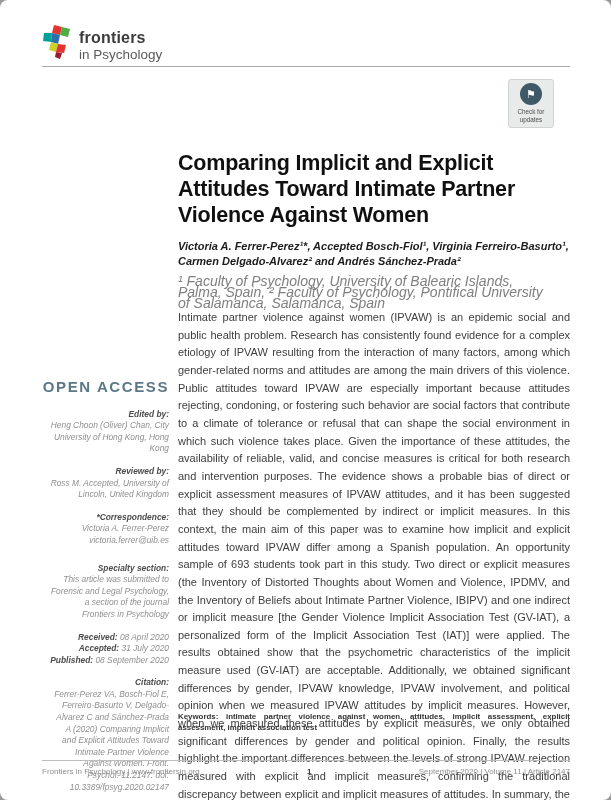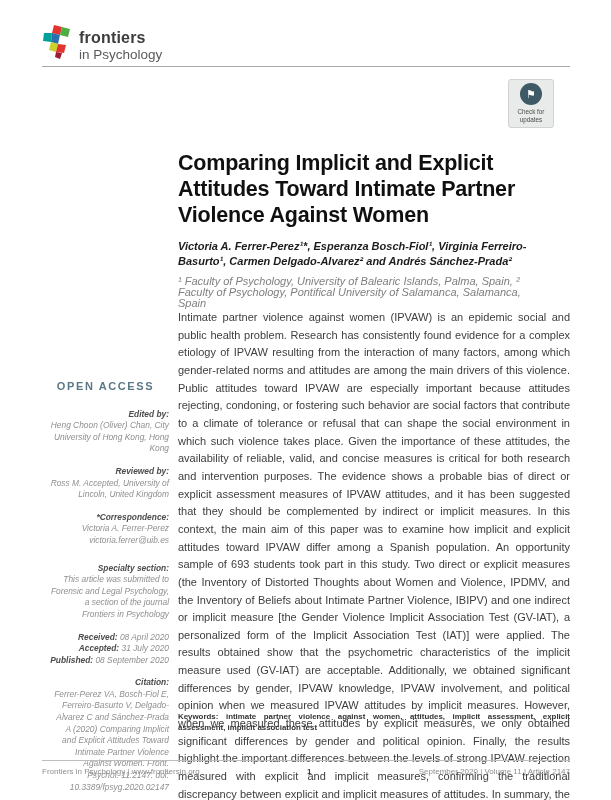--- a/index.html
+++ b/index.html
@@ -5,20 +5,21 @@
   * { margin:0; padding:0; box-sizing:border-box; }
   html,body { background:#9a9a9a; }
   .page {
     position:relative;
     width:611px; height:800px;
     background:#ffffff;
     margin:0 auto;
     font-family:"Liberation Sans", sans-serif;
     color:#3f3f3f;
     overflow:hidden;
+    border-radius:8px;
   }
 
   
   .logo { position:absolute; left:42px; top:25px; display:flex; align-items:flex-start; }
   .logo svg { width:30px; height:34px; margin-right:7px; }
   .logo-text { line-height:1; padding-top:5px; }
   .logo-title { font-size:16px; font-weight:bold; color:#3c3c3c; letter-spacing:0.2px; }
   .logo-subtitle { font-size:13.5px; color:#5a5a5a; margin-top:2px; }
 
   .header-meta { position:absolute; right:41px; top:31px; text-align:right; }
@@ -40,42 +41,42 @@
   .check-circle span { color:#fff; font-size:11px; line-height:1; }
   .check-text { font-size:6.3px; color:#4a4a4a; text-align:center; line-height:1.25; margin-top:3px; }
 
   
   .sidebar {
     position:absolute; left:42px; top:381px; width:127px;
     text-align:right; font-style:italic; font-size:8.4px;
     color:#8f8f8f; line-height:11.6px;
   }
   .open-access {
-    font-style:normal; font-size:11px; letter-spacing:1.6px;
-    color:#5b7886; font-weight:bold; margin-bottom:16px;text-align:center;
+    font-style:normal; font-size:15px; letter-spacing:1.6px;
+    color:#5b7886; font-weight:bold; margin-bottom:16px;
   }
   .sb-block { margin-bottom:11px;margin-left:8px; }
   .sb-label { font-weight:bold; color:#4c4c4c; }
   .sb-inline-label { font-weight:bold; color:#4c4c4c; }
 
   
   .main { position:absolute; left:178px; top:0; width:392px; }
   .title {
     position:absolute; top:150px; left:0; width:380px;
     font-size:21.5px; line-height:26px; font-weight:bold; color:#101010;
     letter-spacing:-0.2px;
   }
   .authors {
     position:absolute; top:239px; left:0; width:392px;
     font-size:11px; font-weight:bold; font-style:italic; color:#1c1c1c;
     line-height:14.5px;
   }
   .affiliations {
     position:absolute; top:276px; left:0; width:370px;
-    font-size:11px; font-style:italic; color:#7f7f7f; line-height:11px;
+    font-size:14px; font-style:italic; color:#7f7f7f; line-height:11px;
   }
   .abstract {
     position:absolute; top:309px; left:0; width:392px;
     font-size:11px; line-height:17.65px; text-align:justify; color:#3d3d3d;
   }
   .keywords {
     position:absolute; top:712px; left:0; width:392px;
     font-size:7.9px; font-weight:bold; color:#333; line-height:10.5px; text-align:justify;
   }
 
@@ -153,21 +154,21 @@
     </div>
 
     <div class="sb-block">
       <div class="sb-label">Citation:</div>
       <div>Ferrer-Perez VA, Bosch-Fiol E, Ferreiro-Basurto V, Delgado-Alvarez C and Sánchez-Prada A (2020) Comparing Implicit and Explicit Attitudes Toward Intimate Partner Violence Against Women. Front. Psychol. 11:2147. doi: 10.3389/fpsyg.2020.02147</div>
     </div>
   </div>
 
   <div class="main">
     <h1 class="title">Comparing Implicit and Explicit Attitudes Toward Intimate Partner Violence Against Women</h1>
-    <div class="authors">Victoria A. Ferrer-Perez¹*, Esperanza Bosch-Fiol¹, Virginia Ferreiro-Basurto¹, Carmen Delgado-Alvarez² and Andrés Sánchez-Prada²</div>
+    <div class="authors">Victoria A. Ferrer-Perez¹*, Accepted Bosch-Fiol¹, Virginia Ferreiro-Basurto¹, Carmen Delgado-Alvarez² and Andrés Sánchez-Prada²</div>
     <div class="affiliations">¹ Faculty of Psychology, University of Balearic Islands, Palma, Spain, ² Faculty of Psychology, Pontifical University of Salamanca, Salamanca, Spain</div>
     <div class="abstract">Intimate partner violence against women (IPVAW) is an epidemic social and public health problem. Research has consistently found evidence for a complex etiology of IPVAW resulting from the interaction of many factors, among which gender-related norms and attitudes are among the main drivers of this violence. Public attitudes toward IPVAW are especially important because attitudes rejecting, condoning, or fostering such behavior are social factors that contribute to a climate of tolerance or refusal that can shape the social environment in which such violence takes place. Given the importance of these attitudes, the availability of reliable, valid, and concise measures is critical for both research and intervention purposes. The evidence shows a probable bias of direct or explicit assessment measures of IPVAW attitudes, and it has been suggested that they should be complemented by indirect or implicit measures. In this context, the main aim of this paper was to examine how implicit and explicit attitudes toward IPVAW differ among a Spanish population. An opportunity sample of 693 students took part in this study. Two direct or explicit measures (the Inventory of Distorted Thoughts about Women and Violence, IPDMV, and the Inventory of Beliefs about Intimate Partner Violence, IBIPV) and one indirect or implicit measure [the Gender Violence Implicit Association Test (GV-IAT), a personalized form of the Implicit Association Test (IAT)] were applied. The results obtained show that the psychometric characteristics of the implicit measure used (GV-IAT) are acceptable. Additionally, we obtained significant differences by gender, IPVAW knowledge, IPVAW involvement, and political opinion when we measured IPVAW attitudes by implicit measures. However, when we measured these attitudes by explicit measures, we only obtained significant differences by gender and political opinion. Finally, the results highlight the important differences between the levels of strong IPVAW rejection measured with explicit and implicit measures, confirming the traditional discrepancy between explicit and implicit measures of attitudes. In summary, the results obtained provide additional support for the idea that GV-IAT constitutes a promising assessment tool to complement explicit measures for attitudes toward IPVAW.</div>
     <div class="keywords">Keywords: intimate partner violence against women, attitudes, implicit assessment, explicit assessment, implicit association test</div>
   </div>
 
   <div class="footer-rule"></div>
   <div class="footer">
     <span>Frontiers in Psychology | www.frontiersin.org</span>
     <span class="page-num">1</span>
     <span>September 2020 | Volume 11 | Article 2147</span>

